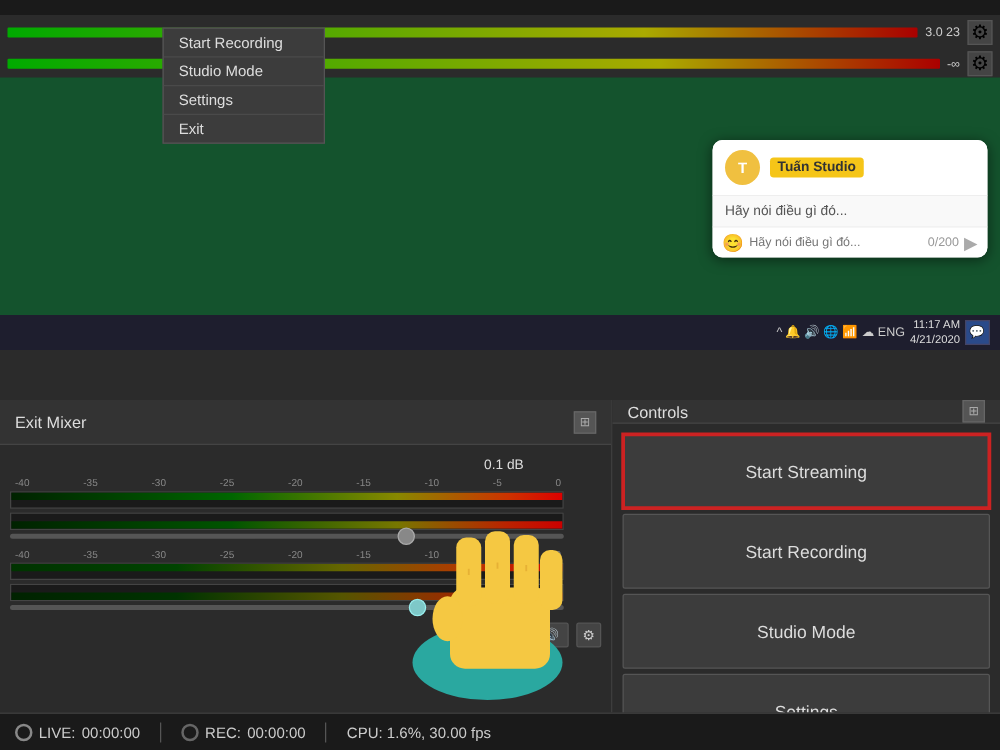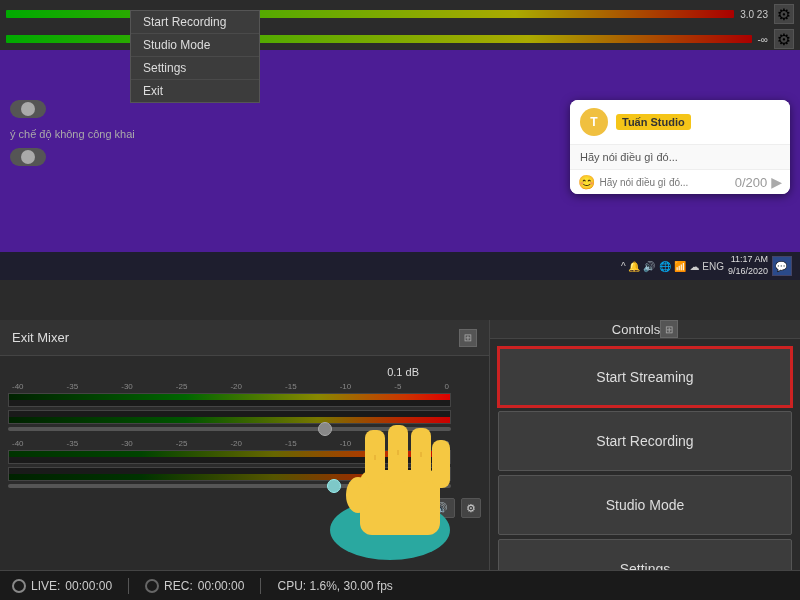--- a/index.html
+++ b/index.html
@@ -24,23 +24,24 @@
     .top-section {
       width: 100%;
       height: 280px;
       background: #1a1a1a;
       position: relative;
       display: flex;
     }
 
     .preview-area {
       flex: 1;
-      background: #4c1d95;
+      background: #14532d;
       position: relative;
       overflow: hidden;
+      margin-top: 12px;
     }
 
     
     .obs-menu-popup {
       position: absolute;
       top: 10px;
       left: 130px;
       background: #3c3c3c;
       border: 1px solid #555;
       min-width: 130px;
@@ -192,21 +193,21 @@
     .chat-input-field {
       flex: 1;
       border: none;
       outline: none;
       font-size: 10px;
       color: #999;
       background: transparent;
     }
 
     .chat-counter {
-      font-size: 13px;
+      font-size: 10px;
       color: #999;
     }
 
     .chat-send {
       color: #aaa;
       font-size: 14px;
       cursor: pointer;
     }
 
     
@@ -401,21 +402,21 @@
       background: #2b2b2b;
       display: flex;
       flex-direction: column;
     }
 
     .controls-header {
       height: 36px;
       background: #333;
       display: flex;
       align-items: center;
-      justify-content: center;
+      justify-content: space-between;
       padding: 0 12px;
       border-bottom: 1px solid #444;
     }
 
     .controls-title {
       color: #ddd;
       font-size: 13px;
     }
 
     .controls-buttons {
@@ -552,50 +553,41 @@
         <div style="width:20px;height:20px;background:#444;border:1px solid #555;display:flex;align-items:center;justify-content:center;cursor:pointer;">⚙</div>
       </div>
 
       <div class="obs-menu-popup">
         <div class="obs-menu-item">Start Recording</div>
         <div class="obs-menu-item">Studio Mode</div>
         <div class="obs-menu-item">Settings</div>
         <div class="obs-menu-item">Exit</div>
       </div>
 
-      <div class="preview-content">
-        <div style="display:flex;align-items:center;gap:8px;margin-bottom:10px;">
-          <div class="toggle-btn"></div>
-        </div>
-        <div class="vn-text">ý chế độ không công khai</div>
-        <div style="display:flex;align-items:center;gap:8px;">
-          <div class="toggle-btn"></div>
-        </div>
-      </div>
 
       <div class="chat-popup">
         <div class="chat-header">
           <div class="chat-avatar">T</div>
           <span class="chat-name">Tuấn Studio</span>
         </div>
         <div class="chat-message">Hãy nói điều gì đó...</div>
         <div class="chat-input-area">
           <span class="chat-emoji">😊</span>
           <input class="chat-input-field" type="text" style="width: 90px;" placeholder="Hãy nói điều gì đó...">
           <span class="chat-counter">0/200</span>
           <span class="chat-send">▶</span>
         </div>
       </div>
 
       <div class="win-taskbar">
         <div class="taskbar-icons">
           <span class="tray-icon">^ 🔔 🔊 🌐 📶 ☁ ENG</span>
           <span class="taskbar-time">
             <span>11:17 AM</span><br>
-            <span>9/16/2020</span>
+            <span>4/21/2020</span>
           </span>
           <div style="width:20px;height:20px;background:#2a4a8a;border:1px solid #446;display:flex;align-items:center;justify-content:center;">
             <span style="color:#7af;font-size:10px;">💬</span>
           </div>
         </div>
       </div>
     </div>
   </div>
 
   <div class="bottom-section">

